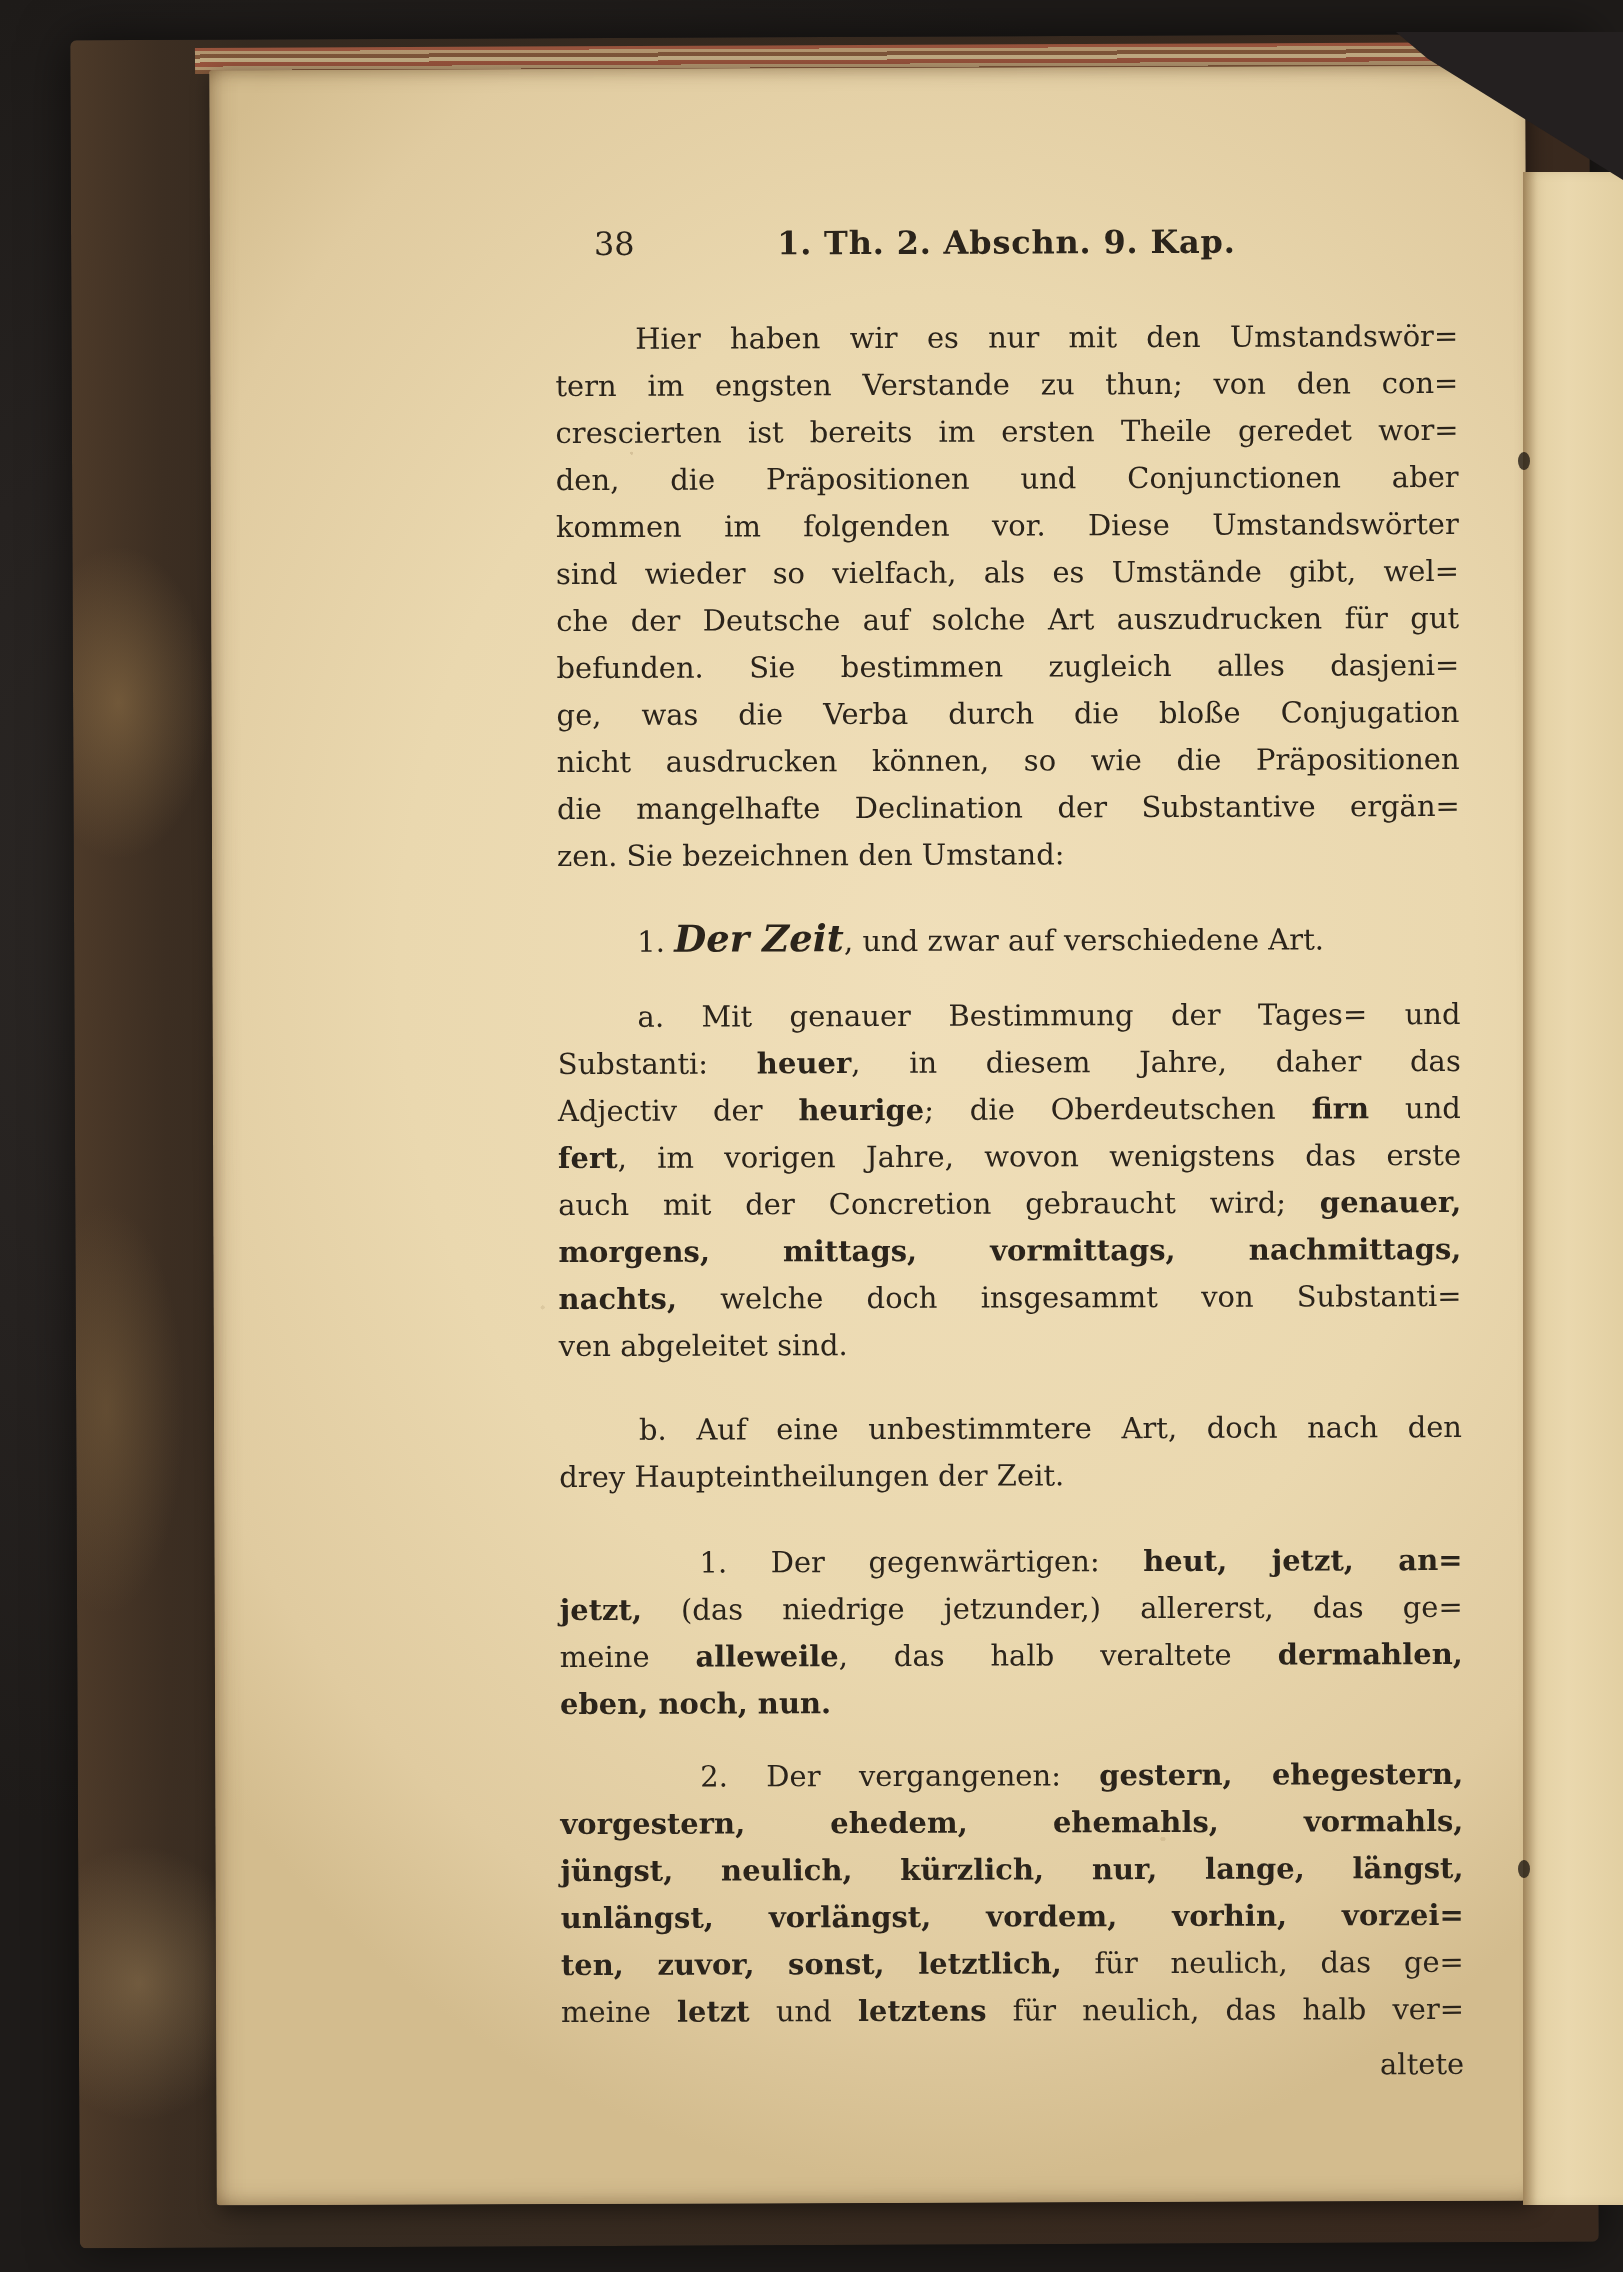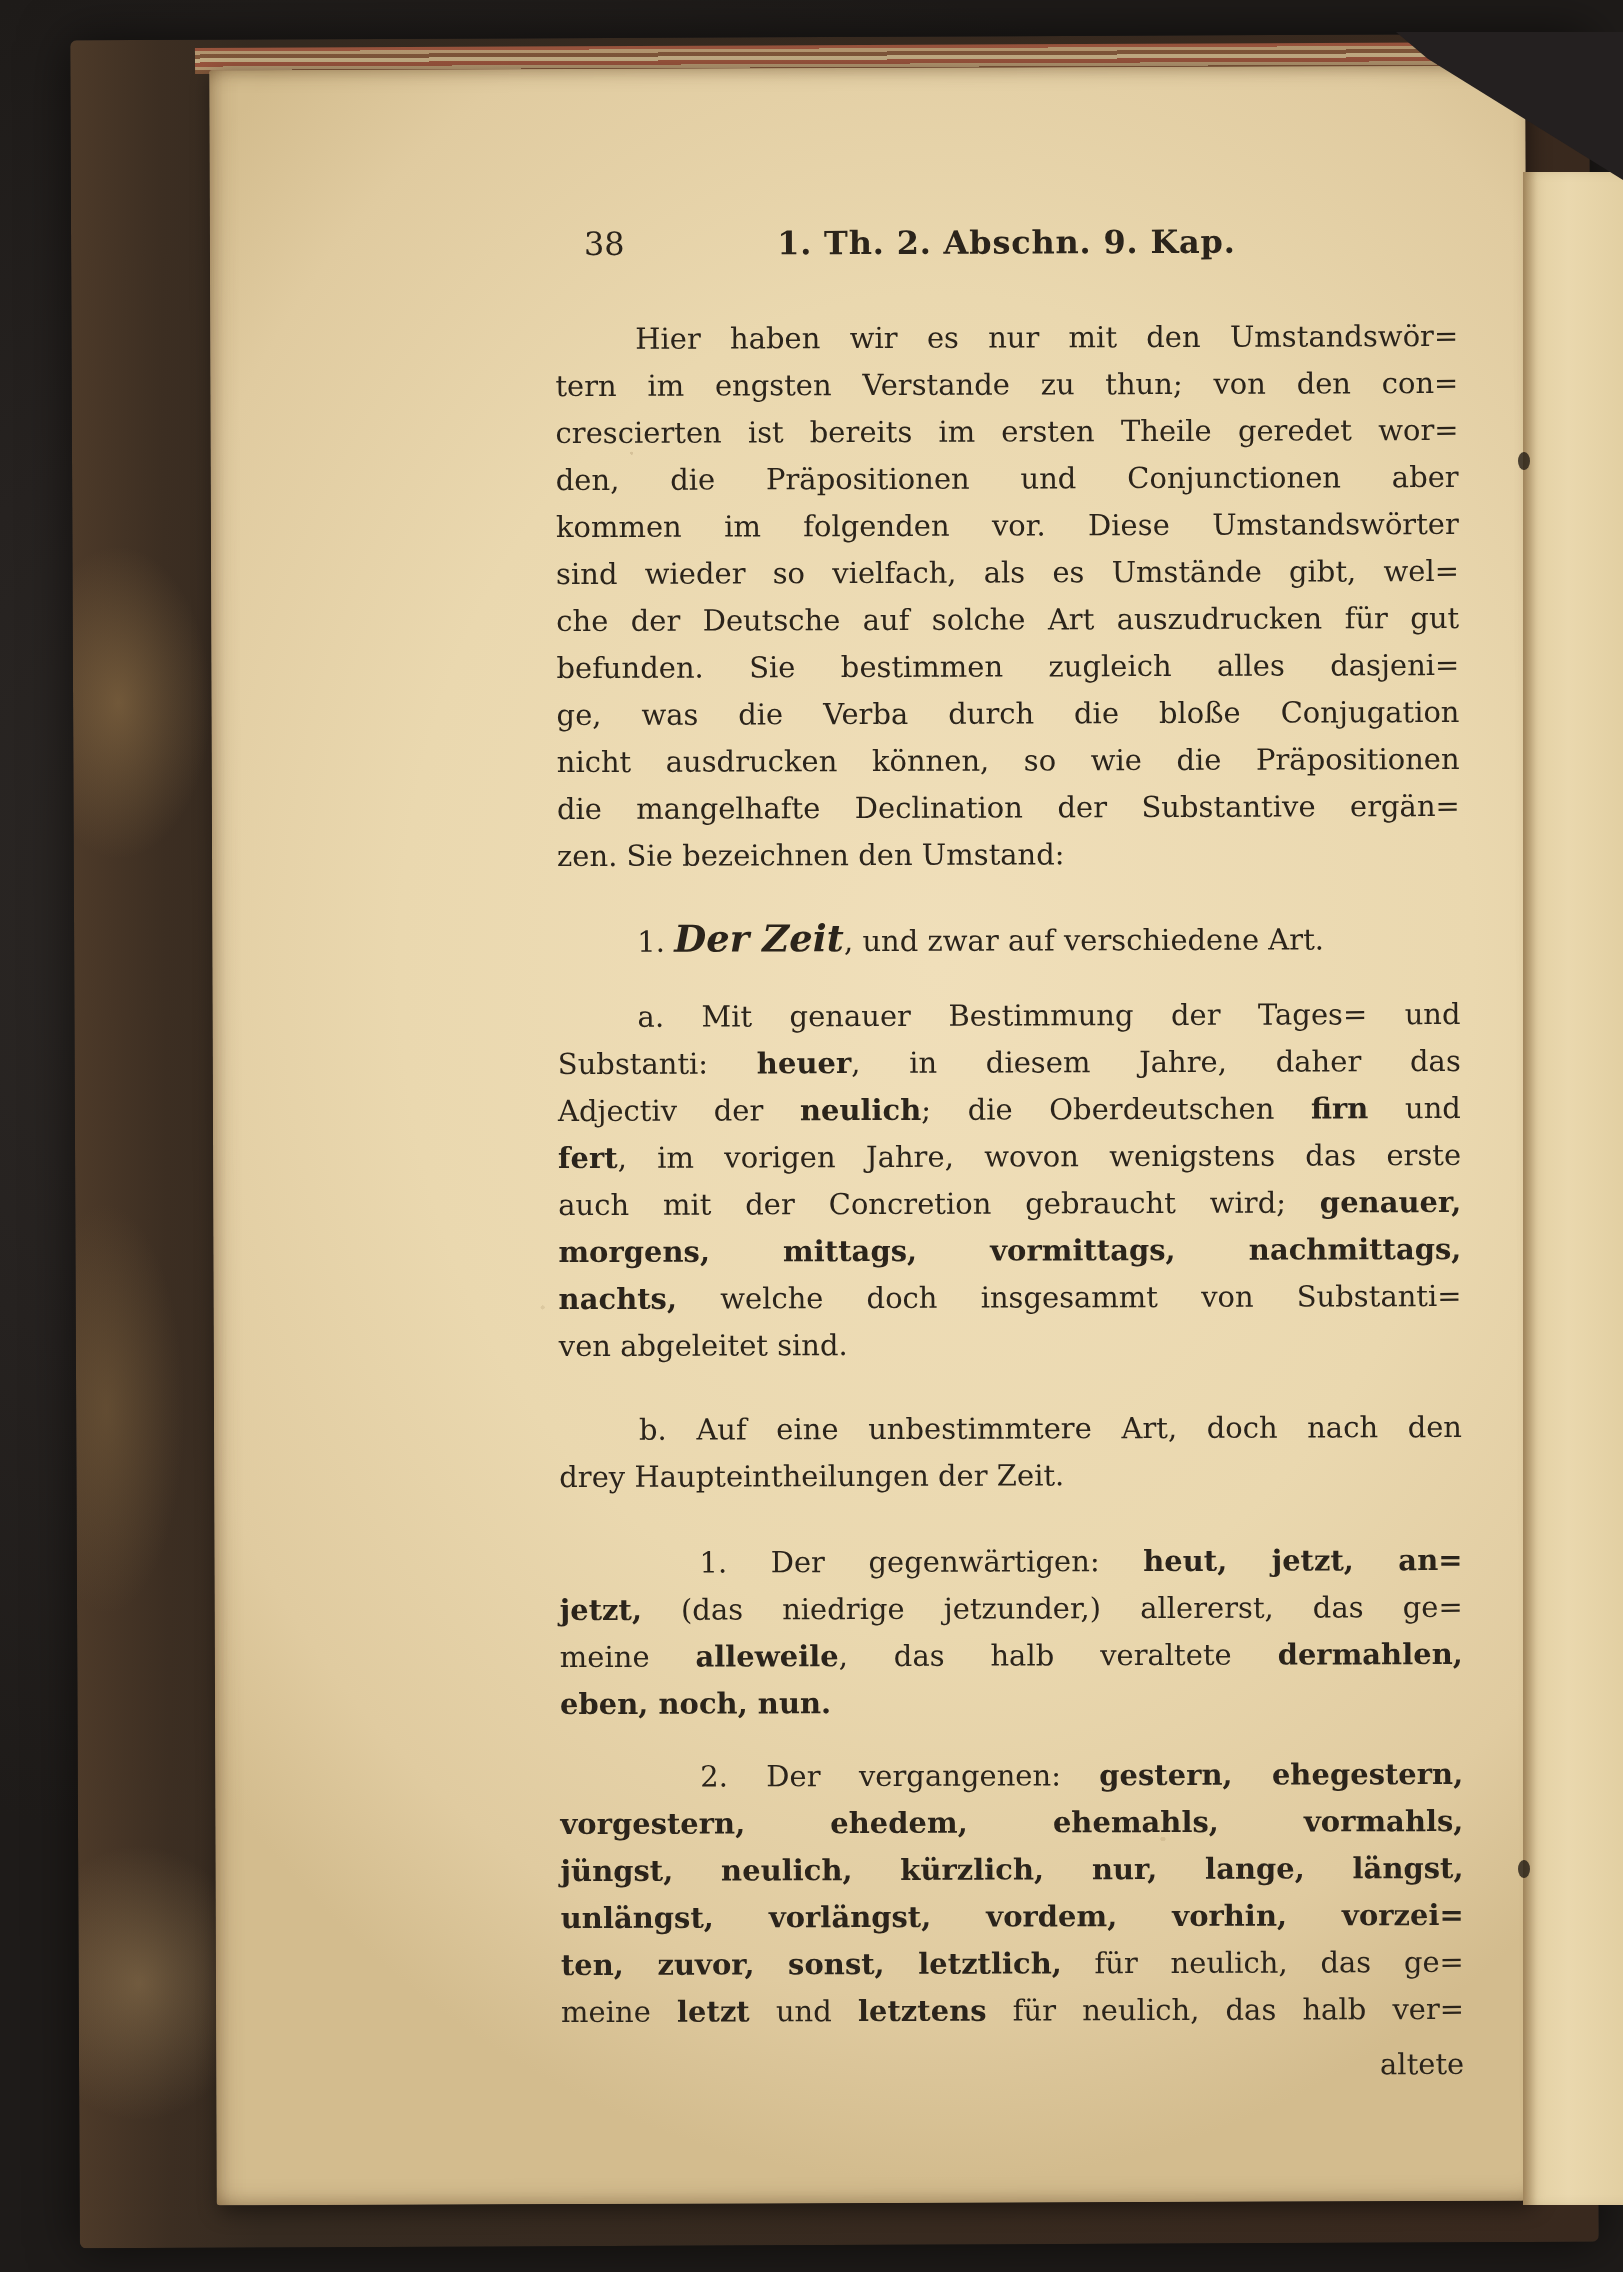--- a/index.html
+++ b/index.html
@@ -42,21 +42,21 @@
     background:linear-gradient(90deg,#c9b184 0%,#e4d1a5 14%,#ead8ae 45%,#e2cfa2 100%);
     box-shadow:inset 13px 0 14.6px -8px rgba(100,70,35,.55);}
   .hole{position:absolute;width:11.4px;height:18px;border-radius:50%;background:#241d15;opacity:.8;}
   
   #wedge{position:absolute;left:1396px;top:32px;width:227px;height:148px;
     background:#242020;clip-path:polygon(0 0,100% 0,100% 100%,14% 18%);}
   
   #text{position:absolute;left:345px;top:156px;width:903px;color:#2b241b;
     font-size:29px;}
   #header{position:relative;height:49px;margin-bottom:42px;font-size:32px;}
-  #page-number{position:absolute;left:29px;top:0;}
+  #page-number{position:absolute;left:39px;top:0;}
   #running-title{position:absolute;left:0;right:0;text-align:center;font-weight:bold;letter-spacing:0.8px;}
   .line{line-height:47px;min-height:47px;}
   .line.j{text-align:justify;text-align-last:justify;}
   .ind1{text-indent:80px;}
   .ind2{text-indent:140px;}
   .em{font-weight:bold;text-align:right;}
   .lg{font-size:37px;font-weight:bold;font-style:italic;}
   .para-intro{margin-top:0;}
   .para-time-heading{margin-top:36px;}
   .para-item-a{margin-top:28px;}
@@ -101,21 +101,21 @@
             <div class="line j"><span>nicht ausdrucken können, so wie die Präpositionen</span></div>
             <div class="line j"><span>die mangelhafte Declination der Substantive ergän=</span></div>
             <div class="line"><span>zen. Sie bezeichnen den Umstand:</span></div>
           </div>
           <div class="para para-time-heading">
             <div class="line ind1"><span>1. </span><span class="lg">Der Zeit</span><span>, und zwar auf verschiedene Art.</span></div>
           </div>
           <div class="para para-item-a">
             <div class="line j ind1"><span>a. Mit genauer Bestimmung der Tages= und</span></div>
             <div class="line j"><span>Substanti: </span><span class="em">heuer</span><span>, in diesem Jahre, daher das</span></div>
-            <div class="line j"><span>Adjectiv der </span><span class="em">neulich</span><span>; die Oberdeutschen </span><span class="em">firn</span><span> und</span></div>
+            <div class="line j"><span>Adjectiv der </span><span class="em">heurige</span><span>; die Oberdeutschen </span><span class="em">firn</span><span> und</span></div>
             <div class="line j"><span class="em">fert</span><span>, im vorigen Jahre, wovon wenigstens das erste</span></div>
             <div class="line j"><span>auch mit der Concretion gebraucht wird; </span><span class="em">genauer,</span></div>
             <div class="line j"><span class="em">morgens, mittags, vormittags, nachmittags,</span></div>
             <div class="line j"><span class="em">nachts,</span><span> welche doch insgesammt von Substanti=</span></div>
             <div class="line"><span>ven abgeleitet sind.</span></div>
           </div>
           <div class="para para-item-b">
             <div class="line j ind1"><span>b. Auf eine unbestimmtere Art, doch nach den</span></div>
             <div class="line"><span>drey Haupteintheilungen der Zeit.</span></div>
           </div>

